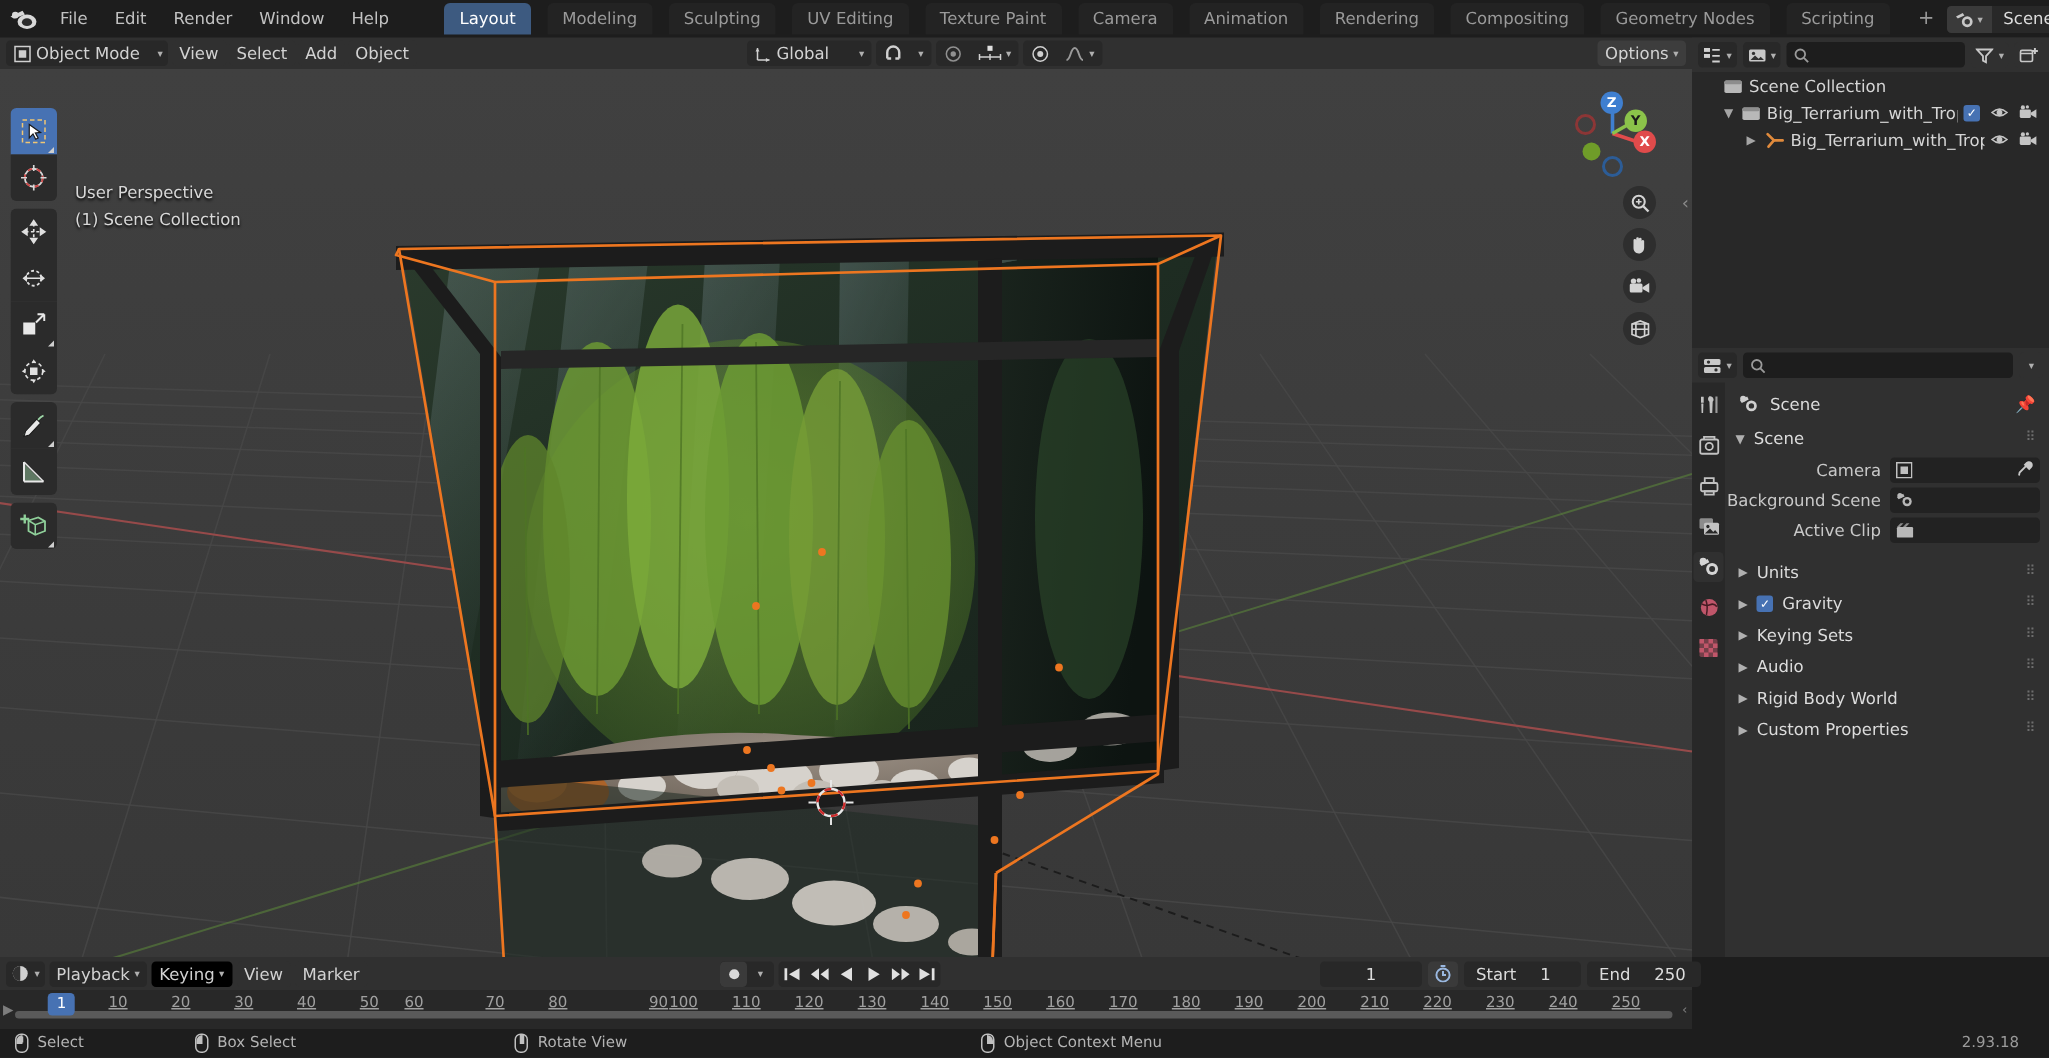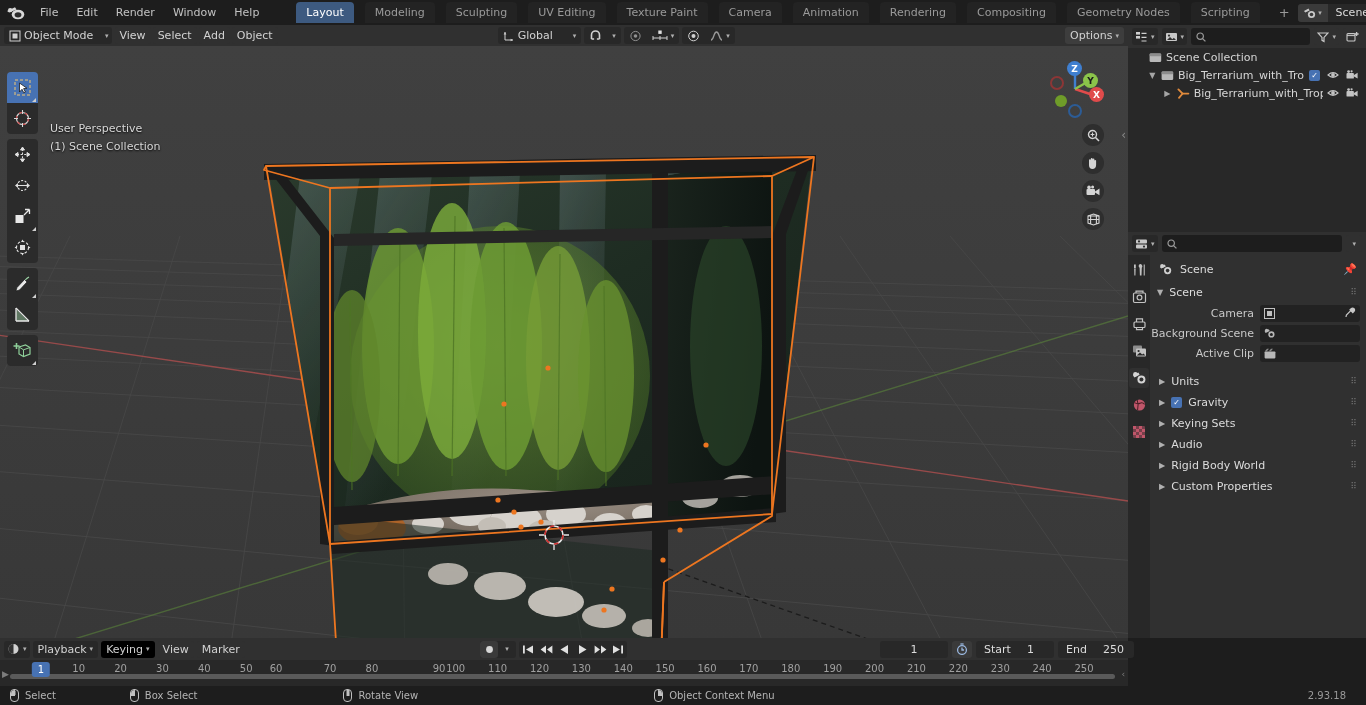--- a/index.html
+++ b/index.html
@@ -172,21 +172,21 @@
   }
   .num-field {
     height: 17px; background: #282828; border-radius: 3px; display: flex; align-items: center;
     justify-content: center; font-size: 11px; color: #dcdcdc;
   }
   .se-field {
     height: 17px; background: #282828; border-radius: 3px; display: flex; align-items: center;
     padding: 0 8px; gap: 16px; font-size: 11px; color: #dcdcdc;
   }
   .tl-ruler { position: relative; height: 20px; background: #282828; }
-  .tick { position: absolute; top: 3px; font-size: 10px; color: #a0a0a0; transform: translateX(-50%); }
+  .tick { position: absolute; top: 3px; font-size: 10px; color: #a0a0a0; transform: translateX(-50%); text-decoration: underline; }
   .cur-frame {
     position: absolute; top: 2px; height: 15px; background: #4772b3; color: #fff; border-radius: 3px;
     font-size: 10px; display: flex; align-items: center; justify-content: center; padding: 0 6px;
     transform: translateX(-50%);
   }
   .tl-scroll {
     position: absolute; left: 10px; bottom: 1px; height: 5px; background: #5a5a5a; border-radius: 3px;
   }
   .tl-sidebtn { position: absolute; bottom: 1px; color: #7d7d7d; font-size: 9px; }
 

